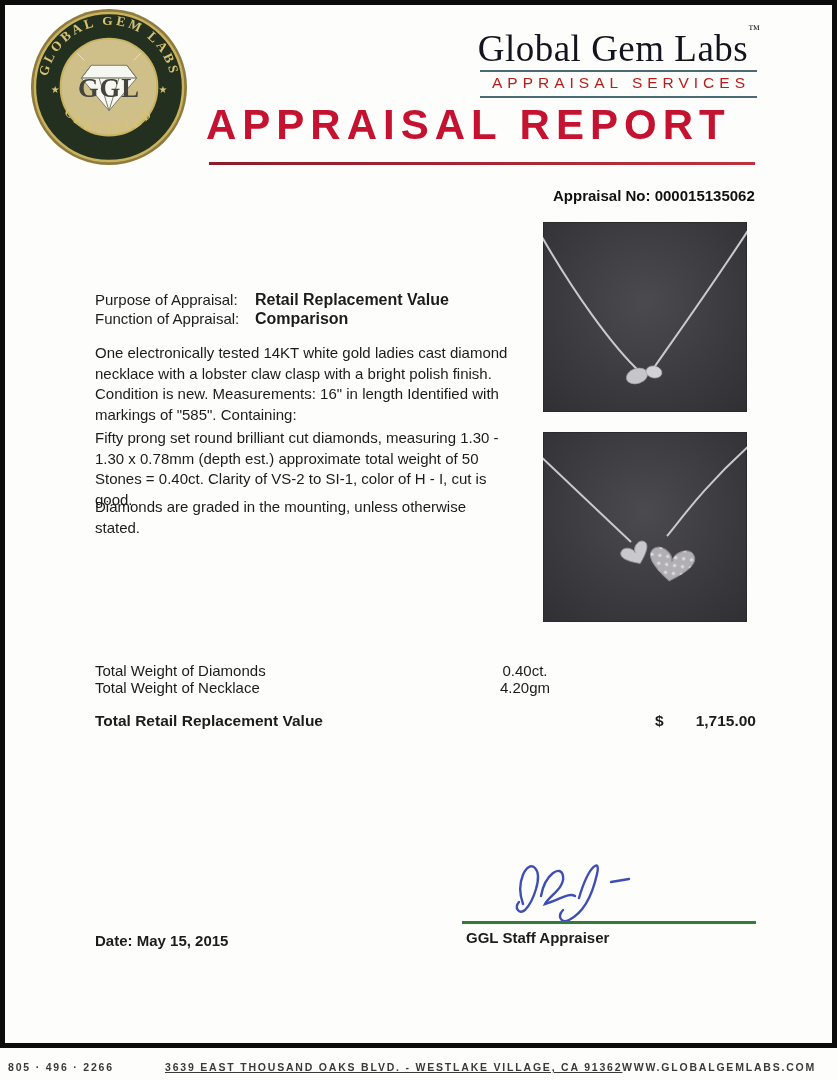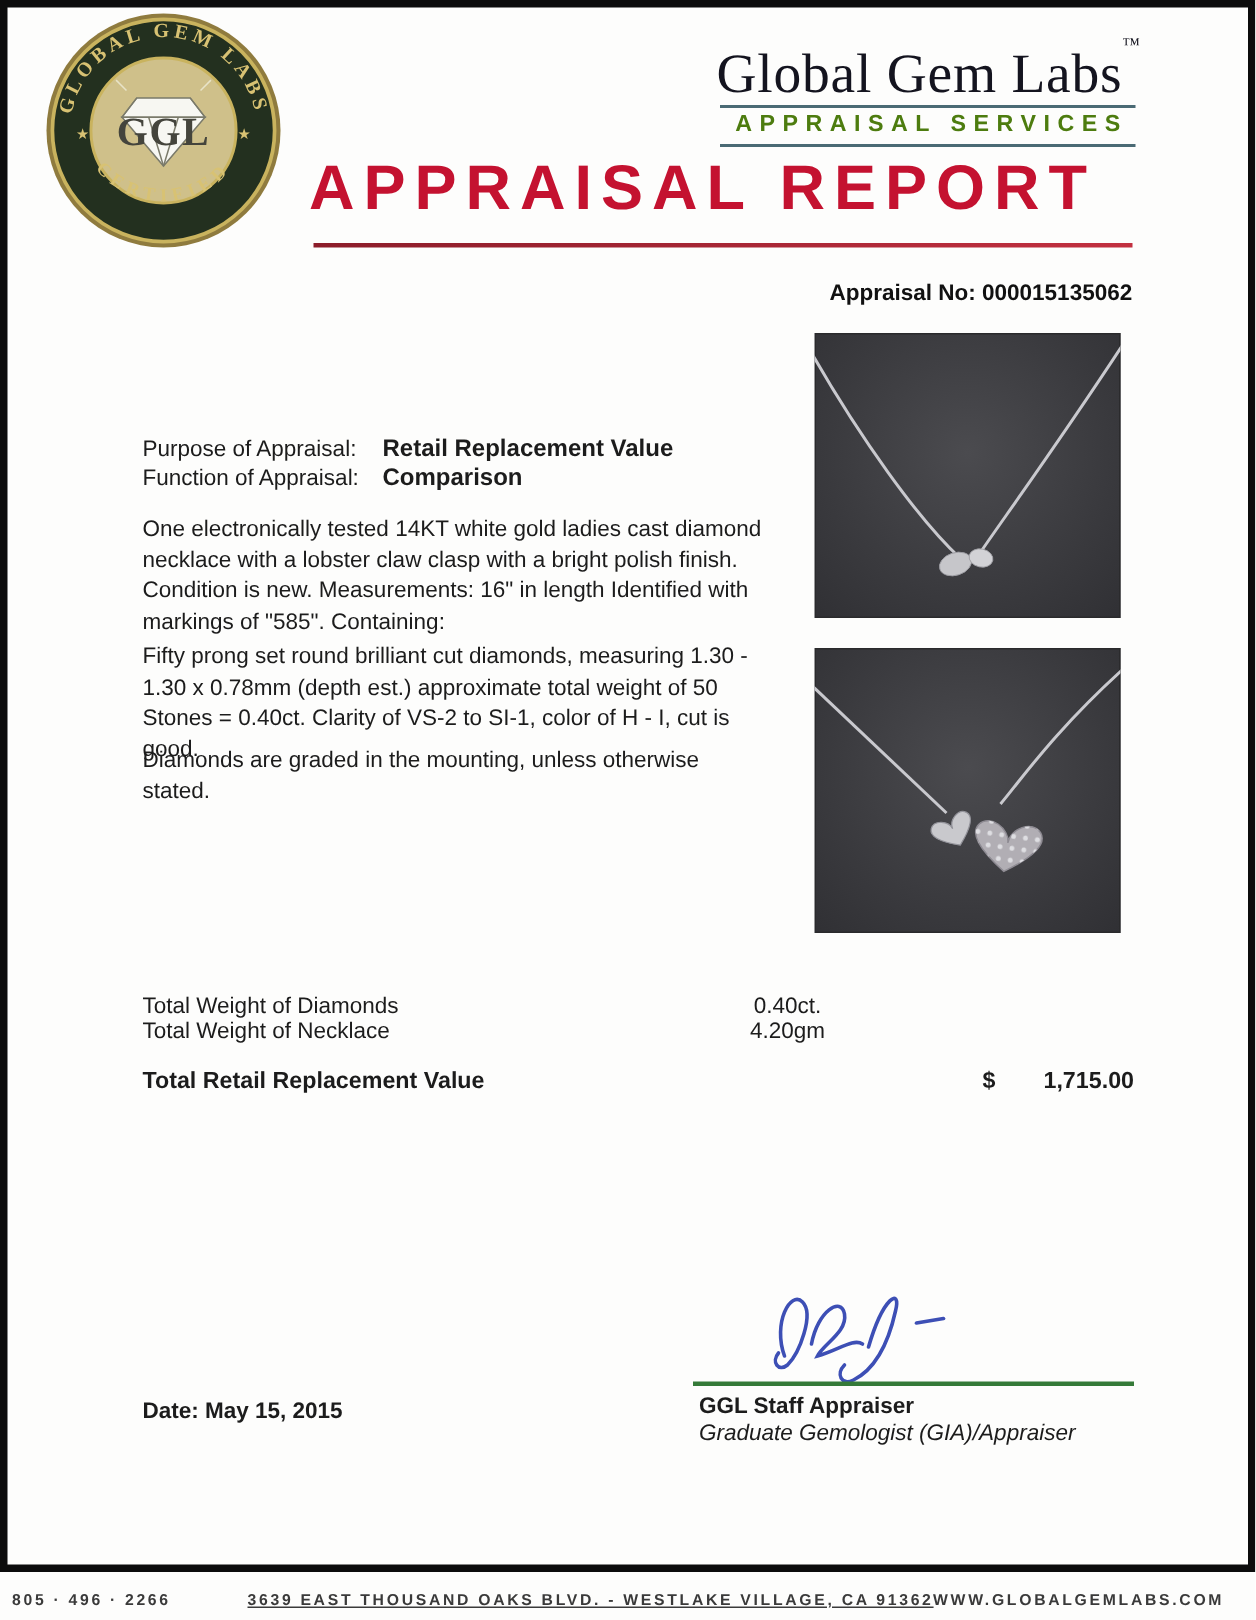--- a/index.html
+++ b/index.html
@@ -18,21 +18,21 @@
   .brand {
     position:absolute; left:468px; top:22px; width:292px; text-align:right;
     font-family:"Liberation Serif", serif; font-size:37px; color:#14141f; letter-spacing:0.5px;
   }
   .brand sup { font-size:12px; vertical-align:28px; letter-spacing:0; }
   .rule { position:absolute; height:2px; background:#4a6a74; }
   .rule-top { left:480px; top:70px; width:277px; }
   .rule-bottom { left:480px; top:96px; width:277px; }
   .services {
     position:absolute; left:480px; top:74px; width:282px; text-align:center;
-    font-size:15.5px; letter-spacing:5px; color:#4d7c0f; font-weight:700;
+    font-size:15.5px; letter-spacing:5px; color:#b91c1c; font-weight:400;
   }
   .report-title {
     position:absolute; left:206px; top:101px;
     font-size:42px; font-weight:800; letter-spacing:6px; color:#c41230; white-space:nowrap;
   }
   .report-subtitle {
     position:absolute; left:210px; top:147px;
     font-size:12px; font-weight:bold; letter-spacing:1.8px; color:#2a5f68; white-space:nowrap;
   }
   .subtitle-underline {
@@ -171,21 +171,20 @@
   <svg class="signature-svg" width="160" height="72" viewBox="0 0 160 72">
     <g fill="none" stroke="#3d4fb5" stroke-width="2.4" stroke-linecap="round">
       <path d="M 18,52 C 10,30 22,8 30,16 C 38,24 28,50 20,58 C 14,63 9,56 14,50"></path>
       <path d="M 36,44 C 40,22 56,12 58,24 C 60,36 44,44 40,52 C 54,48 64,40 70,44"></path>
       <path d="M 74,46 C 84,12 96,6 92,22 C 88,40 80,60 64,68 C 56,72 52,64 58,58"></path>
       <path d="M 106,30 L 124,27"></path>
     </g>
   </svg>
   <div class="sig-line"></div>
   <div class="appraiser-title">GGL Staff Appraiser</div>
-  <div class="appraiser-cred">Graduate Gemologist (GIA)/Appraiser</div>
   <div class="date-line">
     <span>Date:</span>
     <span>May 15, 2015</span>
   </div>
 
   <div class="footer-item footer-phone">805 · 496 · 2266</div>
   <div class="footer-item footer-address">3639 EAST THOUSAND OAKS BLVD. - WESTLAKE VILLAGE, CA 91362</div>
   <div class="footer-item footer-site">WWW.GLOBALGEMLABS.COM</div>
 </div>
 

